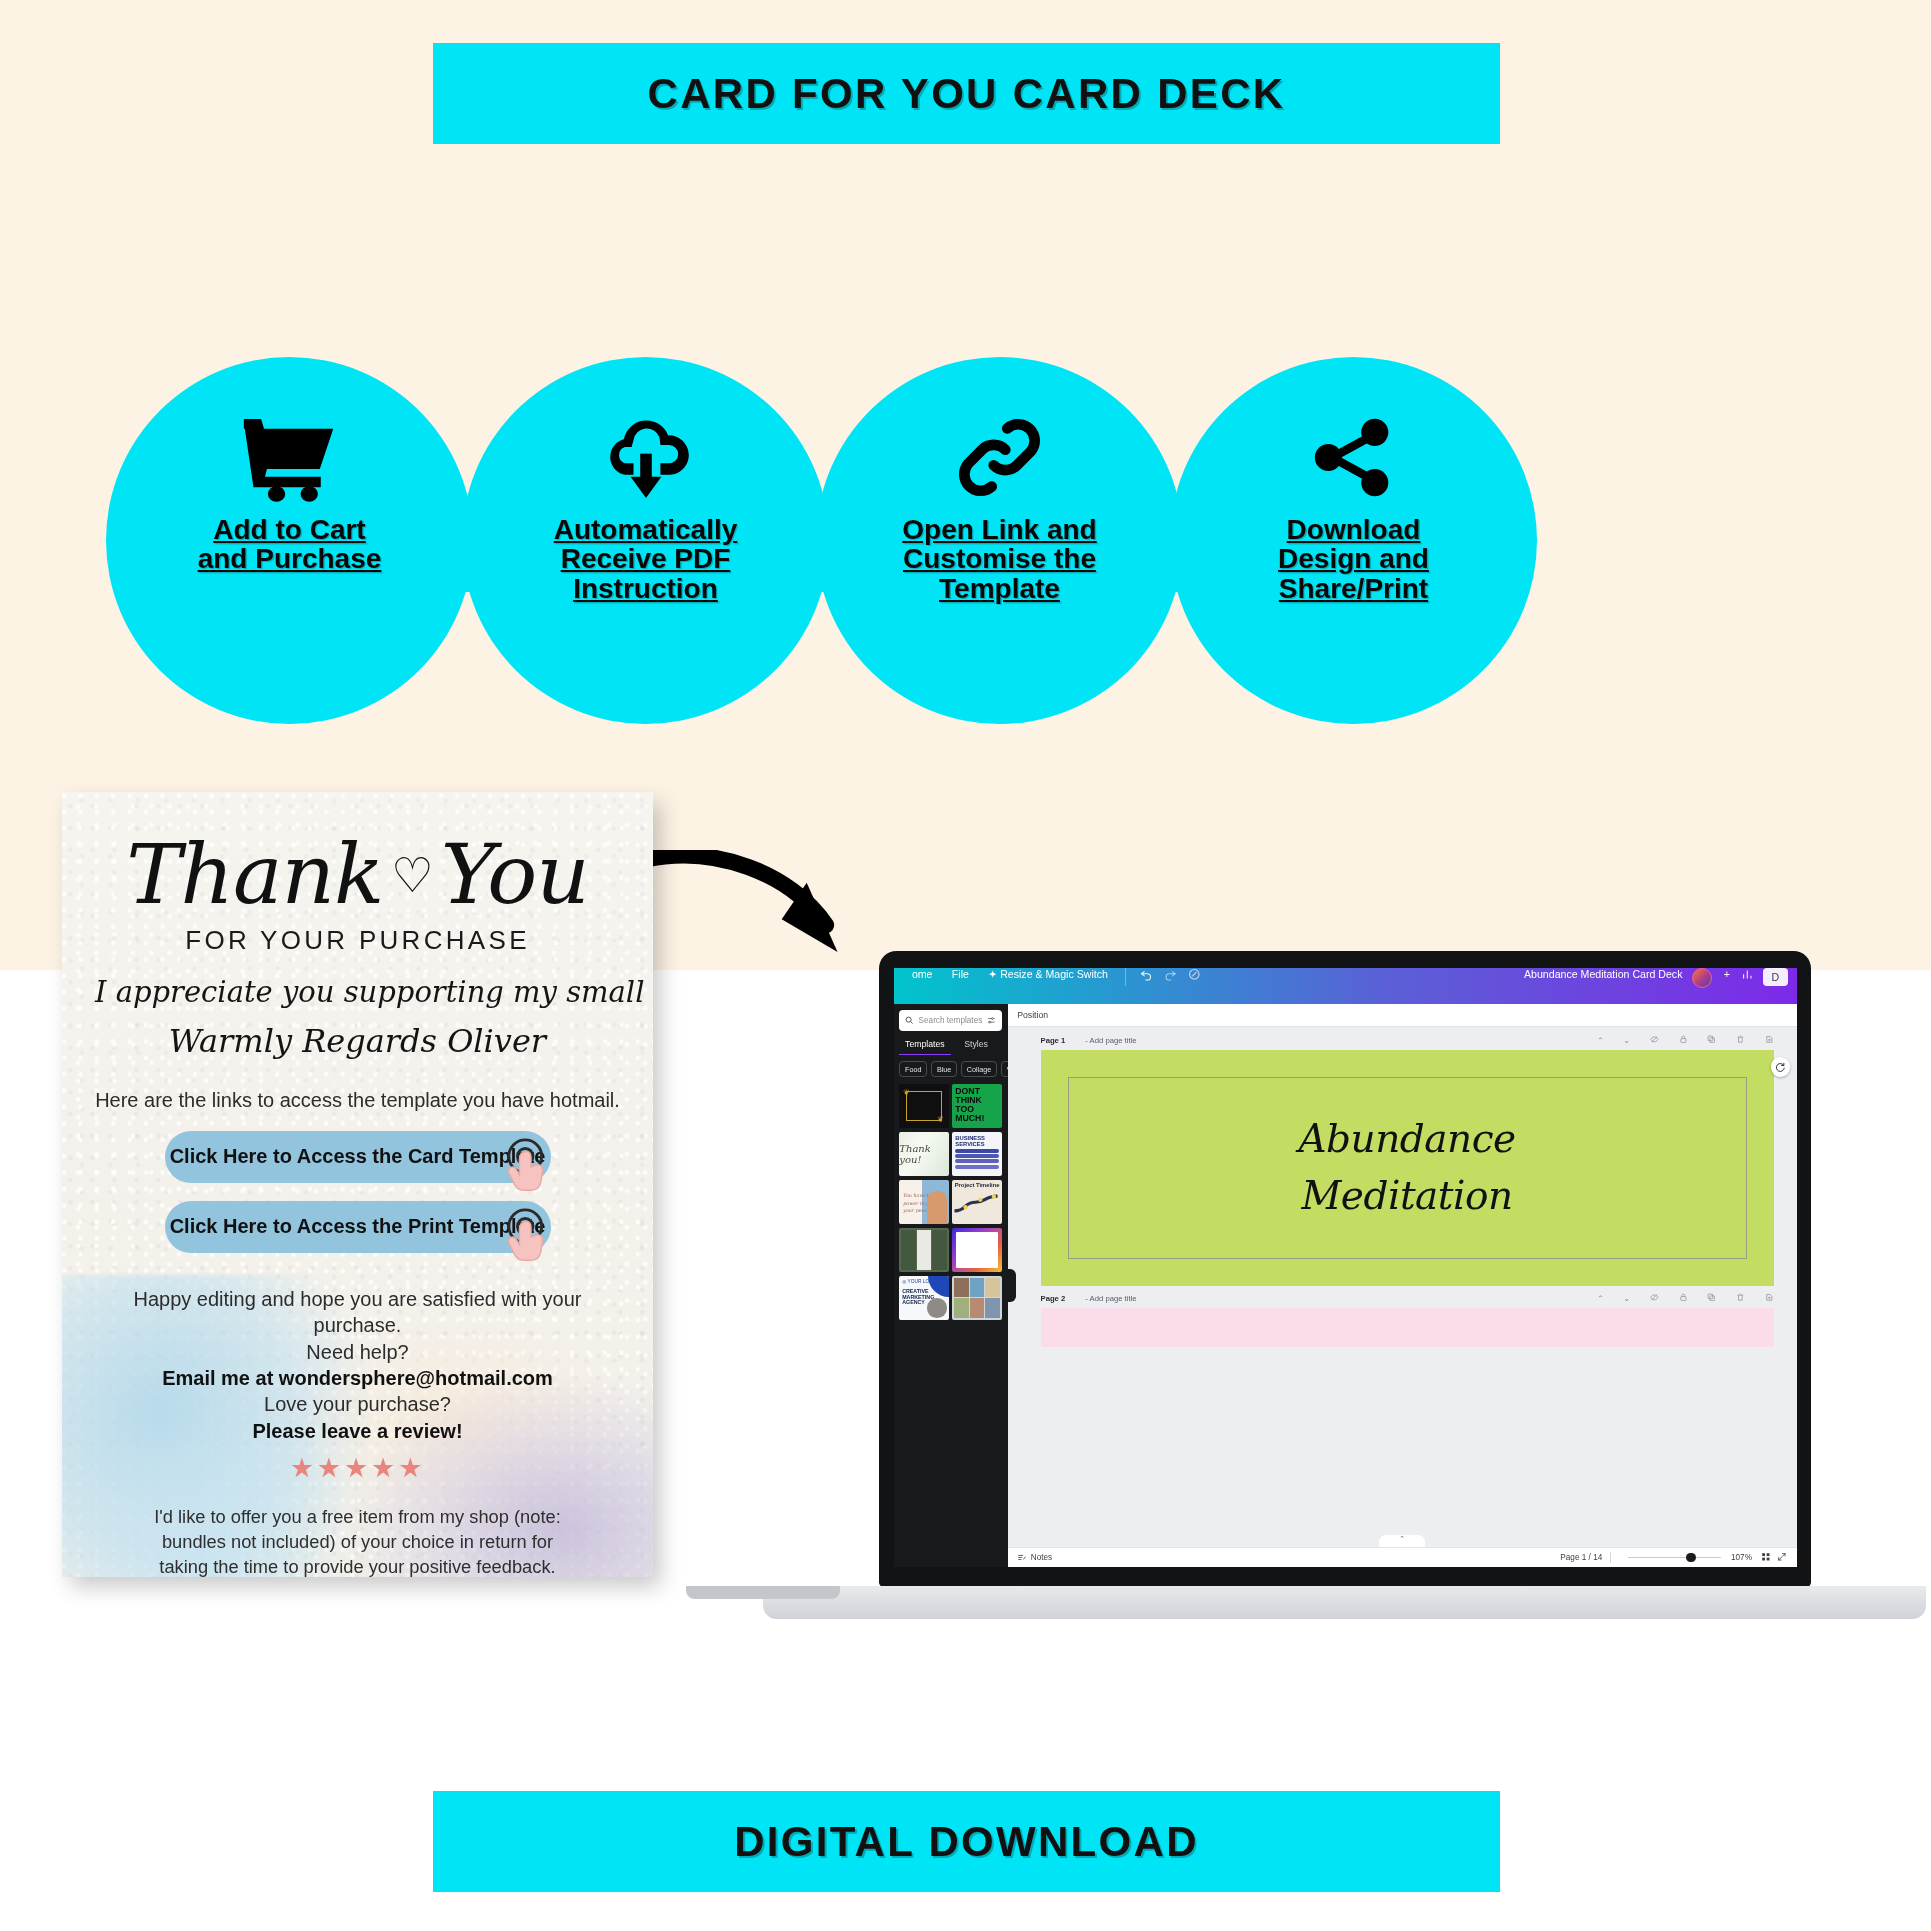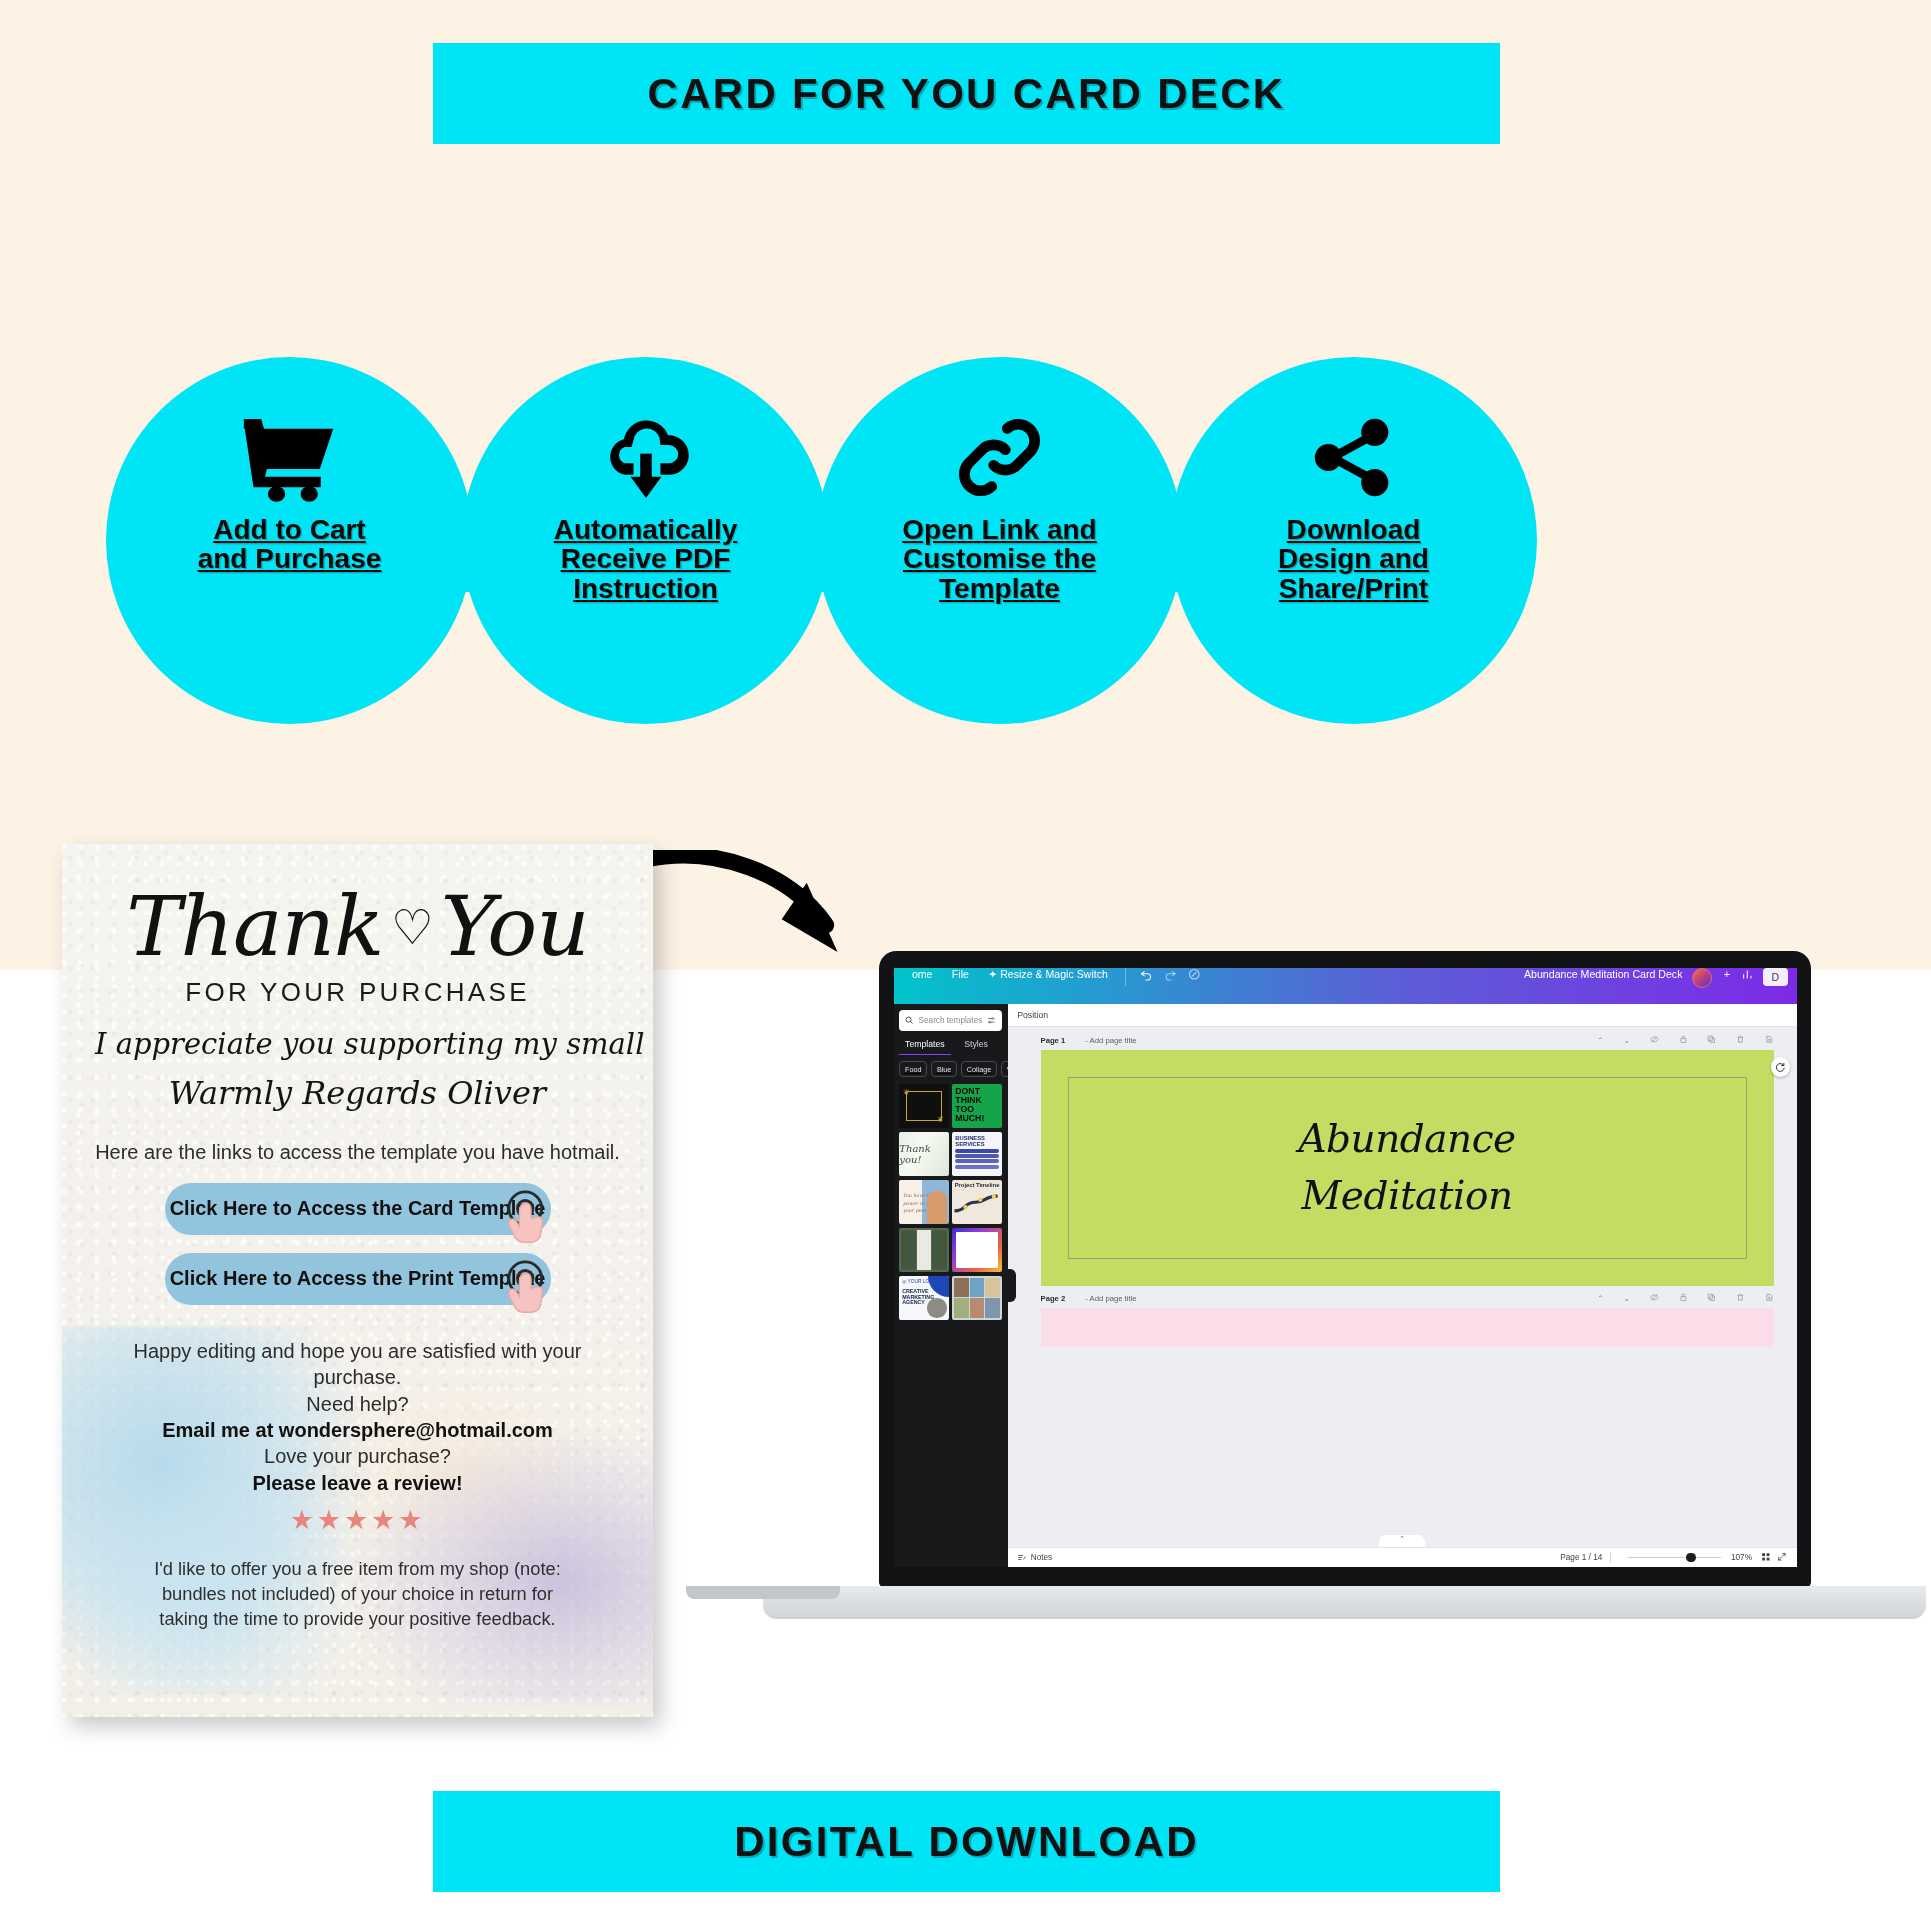--- a/index.html
+++ b/index.html
@@ -71,22 +71,22 @@
     text-shadow:1.4px 1.4px 0 rgba(0,0,0,0.22);
     padding:0 17.4px;
     text-decoration:underline;
   }
 
   
   #arrow-graphic { position:absolute; left:637px; top:850px; z-index:12; }
 
   
   #thankyou-card {
-    position:absolute; left:62px; top:844px;
-    width:591px; height:873px;
+    position:absolute; left:62px; top:792px;
+    width:591px; height:785px;
     background:#f4f1ec;
     box-shadow:7.7px 9.7px 21px rgba(0,0,0,0.22);
     overflow:hidden;
     z-index:14;
   }
   .paper-texture {
     position:absolute; inset:0;
     background:
       radial-gradient(circle at 12% 22%, rgba(255,255,255,0.85) 0 1.9px, transparent 2.9px),
       radial-gradient(circle at 38% 64%, rgba(0,0,0,0.035) 0 1.9px, transparent 2.9px),
@@ -236,21 +236,21 @@
 
   .canva-left { width:114px; flex:0 0 114px; background:#18191b; padding:5.8px; position:relative; }
   .search-box {
     height:21px; background:#fff; border-radius:3.9px;
     display:flex; align-items:center; padding:0 5.8px; gap:4.8px;
   }
   .search-box .ph { font-size:8.2px; color:#8b8b92; flex:1; }
   .tabs { display:flex; margin-top:7.7px; }
   .tab { flex:1; text-align:center; font-size:8.7px; color:#cfcfd6; padding-bottom:4.8px; }
   .tab.active { color:#fff; border-bottom:1.9px solid #8b3dff; }
-  .chips { display:flex; gap:3.9px; margin-top:6.8px; align-items:center;text-decoration:underline; }
+  .chips { display:flex; gap:3.9px; margin-top:6.8px; align-items:center; }
   .chip {
     border:1px solid #4a4b50; border-radius:3.9px;
     font-size:7.2px; color:#e3e3e8; padding:2.4px 4.8px; white-space:nowrap;
   }
   .chip-next { color:#e3e3e8; font-size:9.7px; }
   .thumbs { display:grid; grid-template-columns:1fr 1fr; gap:3.9px; margin-top:6.8px; }
   .thumb { height:44px; border-radius:1.9px; overflow:hidden; position:relative; font-size:4.8px; }
 
   .canva-right { flex:1; display:flex; flex-direction:column; min-width:0; background:#fff; }
   .ctx-bar {

